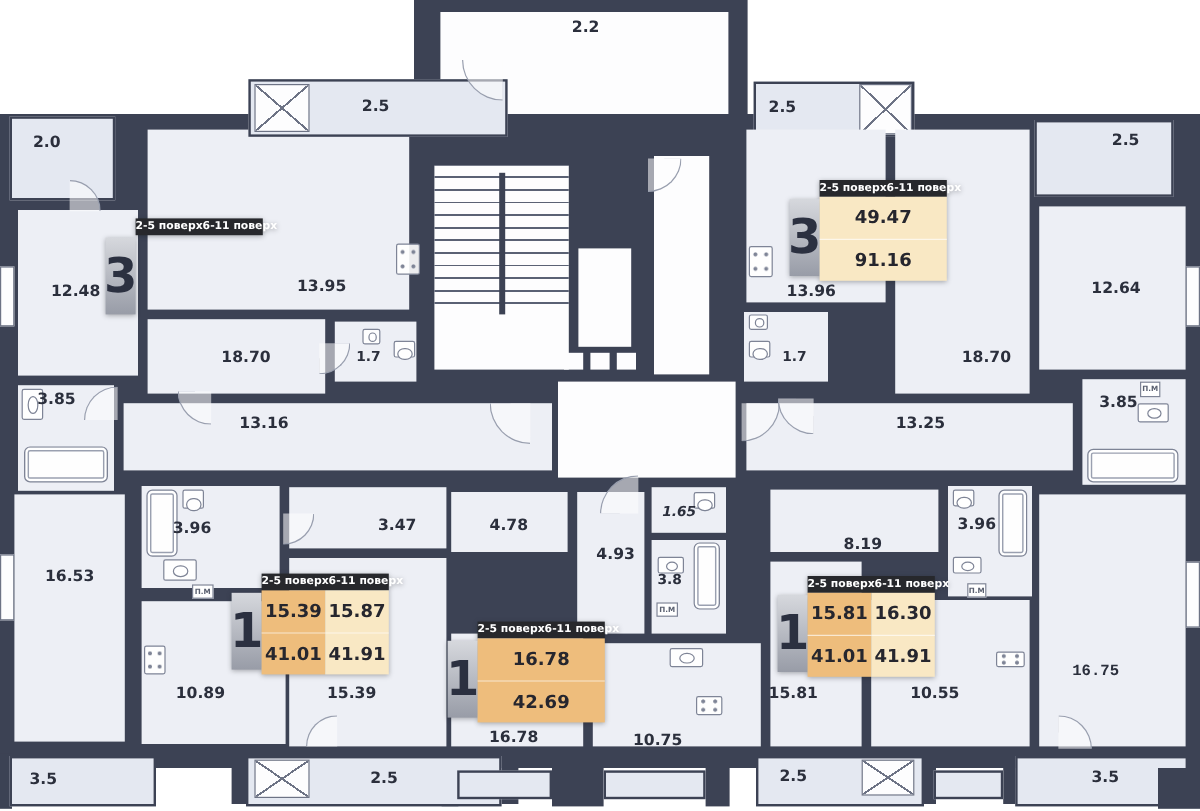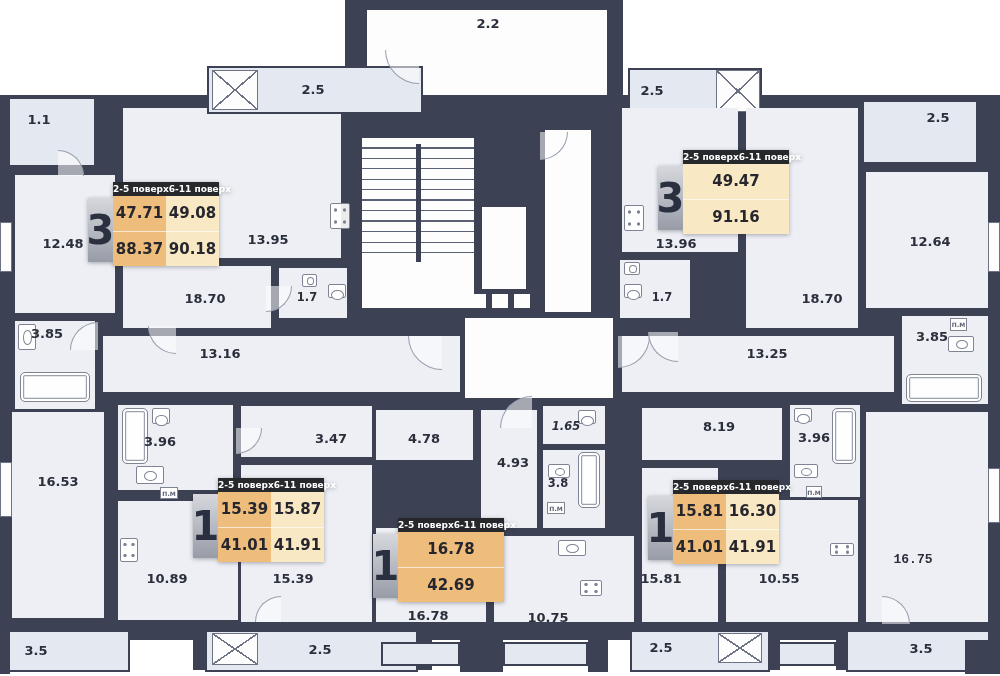--- a/index.html
+++ b/index.html
@@ -169,21 +169,21 @@
 
   <div class="fx toilet" style="left:794px;top:408px;width:18px;height:14px;"></div>
   <div class="fx tub" style="left:832px;top:408px;width:24px;height:56px;"></div>
   <div class="fx sink" style="left:794px;top:464px;width:24px;height:14px;"></div>
   <div class="pm" style="left:806px;top:486px;width:16px;height:12px;">П.М</div>
   <div class="fx stove" style="left:830px;top:543px;width:24px;height:13px;"></div>
 
   <div class="lbl" style="left:488px;top:23px;">2.2</div>
   <div class="lbl" style="left:313px;top:89px;">2.5</div>
   <div class="lbl" style="left:652px;top:90px;">2.5</div>
-  <div class="lbl" style="left:39px;top:119px;">1.1</div>
+  <div class="lbl" style="left:39px;top:119px;">2.0</div>
   <div class="lbl" style="left:938px;top:117px;">2.5</div>
 
   <div class="lbl" style="left:63px;top:243px;">12.48</div>
   <div class="lbl" style="left:268px;top:239px;">13.95</div>
   <div class="lbl" style="left:205px;top:298px;">18.70</div>
   <div class="lbl sm" style="left:307px;top:297px;">1.7</div>
   <div class="lbl" style="left:220px;top:353px;">13.16</div>
   <div class="lbl" style="left:47px;top:333px;">3.85</div>
   <div class="lbl" style="left:58px;top:481px;">16.53</div>
 
@@ -202,44 +202,34 @@
   <div class="lbl" style="left:36px;top:650px;">3.5</div>
   <div class="lbl" style="left:320px;top:649px;">2.5</div>
 
   <div class="lbl" style="left:424px;top:438px;">4.78</div>
   <div class="lbl" style="left:513px;top:462px;">4.93</div>
   <div class="lbl sm" style="left:566px;top:426px;font-style:italic;">1.65</div>
   <div class="lbl sm" style="left:558px;top:483px;">3.8</div>
   <div class="lbl" style="left:428px;top:615px;">16.78</div>
   <div class="lbl" style="left:548px;top:617px;">10.75</div>
 
-  <div class="lbl" style="left:719px;top:426px;">8.19</div>
+  <div class="lbl" style="left:719px;top:454px;">8.19</div>
   <div class="lbl" style="left:814px;top:437px;">3.96</div>
   <div class="lbl" style="left:661px;top:578px;">15.81</div>
   <div class="lbl" style="left:779px;top:578px;">10.55</div>
   <div class="lbl" style="left:661px;top:647px;">2.5</div>
   <div class="lbl" style="left:921px;top:648px;">3.5</div>
 
   <div class="badge" style="left:88px;top:182px;">
     <div class="plate">3</div>
     <div class="btable">
       <div class="bhead">
         <span>2-5 поверх</span>
         <span>6-11 поверх</span>
       </div>
-      <div class="bcols">
-        <div class="bcol c1">
-          <div class="bval">47.71</div>
-          <div class="bval">88.37</div>
-        </div>
-        <div class="bcol c2">
-          <div class="bval">49.08</div>
-          <div class="bval">90.18</div>
-        </div>
-      </div>
     </div>
   </div>
 
   <div class="badge" style="left:658px;top:150px;">
     <div class="plate">3</div>
     <div class="btable">
       <div class="bhead">
         <span>2-5 поверх</span>
         <span>6-11 поверх</span>
       </div>

